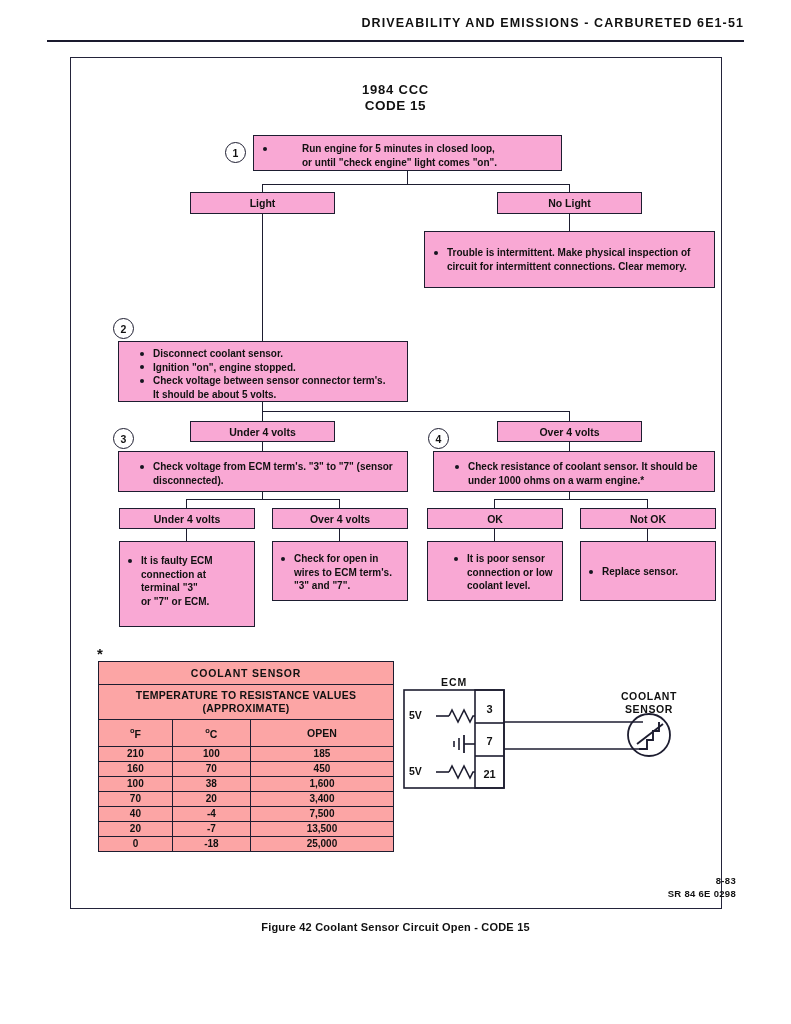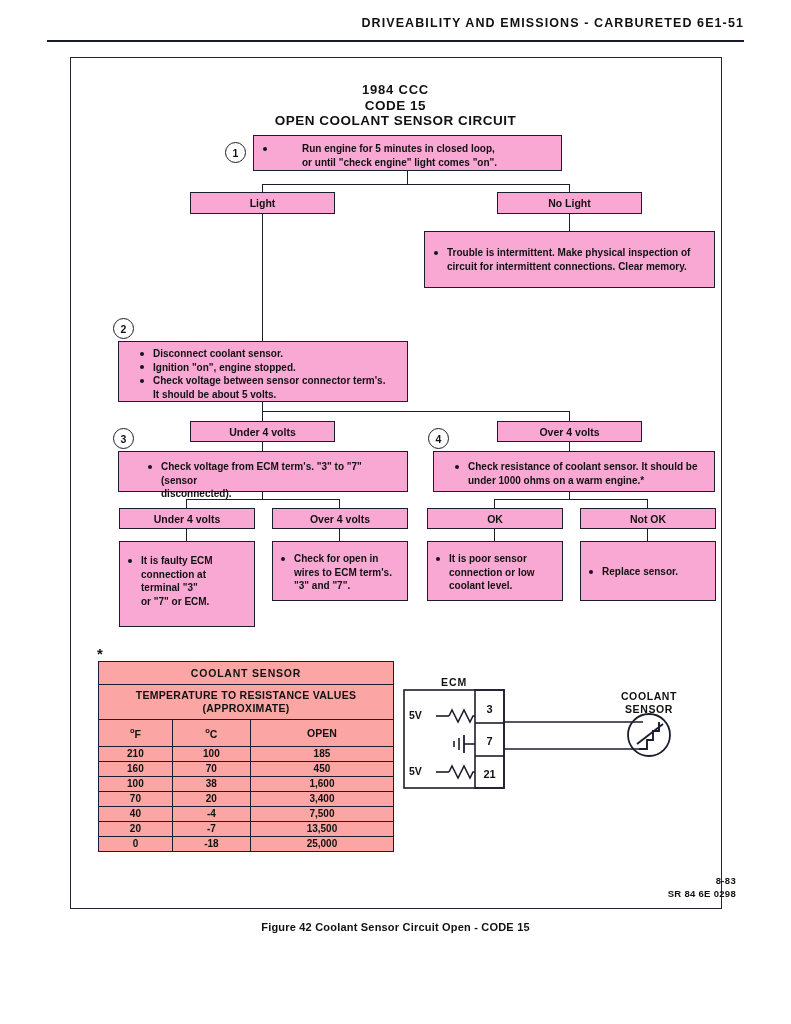--- a/index.html
+++ b/index.html
@@ -104,21 +104,20 @@
 <body>
 
 <div class="abs" id="page-header">DRIVEABILITY AND EMISSIONS - CARBURETED 6E1-51</div>
 <div class="abs" id="header-rule"></div>
 
 <div class="abs" id="figure-frame"></div>
 
 <div class="abs" id="flow-title">
   <div class="big">1984 CCC</div>
   <div class="big2">CODE 15</div>
-  <div class="big2">OPEN COOLANT SENSOR CIRCUIT</div>
 </div>
 
 <div class="circ" style="left:225px;top:142px;">1</div>
 <div class="box bullet-box" style="left:253px;top:135px;width:309px;height:36px;padding:6px 8px 0 6px;">
   <div class="bl" style="padding-left:42px;">Run engine for 5 minutes in closed loop,</div>
   <div class="bl nb" style="padding-left:42px;">or until "check engine" light comes "on".</div>
 </div>
 
 <div class="vline" style="left:407px;top:171px;height:14px;"></div>
 <div class="hline" style="left:262px;top:184px;width:308px;"></div>
@@ -149,21 +148,21 @@
 <div class="vline" style="left:262px;top:411px;height:10px;"></div>
 <div class="vline" style="left:569px;top:411px;height:10px;"></div>
 
 <div class="box lbl" style="left:190px;top:421px;width:145px;height:21px;">Under 4 volts</div>
 <div class="box lbl" style="left:497px;top:421px;width:145px;height:21px;">Over 4 volts</div>
 
 <div class="vline" style="left:262px;top:442px;height:9px;"></div>
 <div class="vline" style="left:569px;top:442px;height:9px;"></div>
 
 <div class="circ" style="left:113px;top:428px;">3</div>
-<div class="box bullet-box" style="left:118px;top:451px;width:290px;height:41px;padding:8px 8px 0 26px;">
+<div class="box bullet-box" style="left:118px;top:451px;width:290px;height:41px;padding:8px 8px 0 18px;">
   <div class="bl">Check voltage from ECM term's. "3" to "7" (sensor</div>
   <div class="bl nb">disconnected).</div>
 </div>
 
 <div class="circ" style="left:428px;top:428px;">4</div>
 <div class="box bullet-box" style="left:433px;top:451px;width:282px;height:41px;padding:8px 8px 0 18px;">
   <div class="bl">Check resistance of coolant sensor. It should be</div>
   <div class="bl nb">under 1000 ohms on a warm engine.*</div>
 </div>
 
@@ -191,21 +190,21 @@
   <div class="bl">It is faulty ECM</div>
   <div class="bl nb">connection at</div>
   <div class="bl nb">terminal "3"</div>
   <div class="bl nb">or "7" or ECM.</div>
 </div>
 <div class="box bullet-box" style="left:272px;top:541px;width:136px;height:60px;padding:10px 5px 0 5px;">
   <div class="bl">Check for open in</div>
   <div class="bl nb">wires to ECM term's.</div>
   <div class="bl nb">"3" and "7".</div>
 </div>
-<div class="box bullet-box" style="left:427px;top:541px;width:136px;height:60px;padding:10px 5px 0 5px;">
+<div class="box bullet-box" style="left:427px;top:541px;width:136px;height:60px;padding:10px 5px 0 23px;">
   <div class="bl">It is poor sensor</div>
   <div class="bl nb">connection or low</div>
   <div class="bl nb">coolant level.</div>
 </div>
 <div class="box bullet-box" style="left:580px;top:541px;width:136px;height:60px;padding:23px 5px 0 5px;">
   <div class="bl">Replace sensor.</div>
 </div>
 
 <div class="abs" id="footnote-asterisk">*</div>
 

